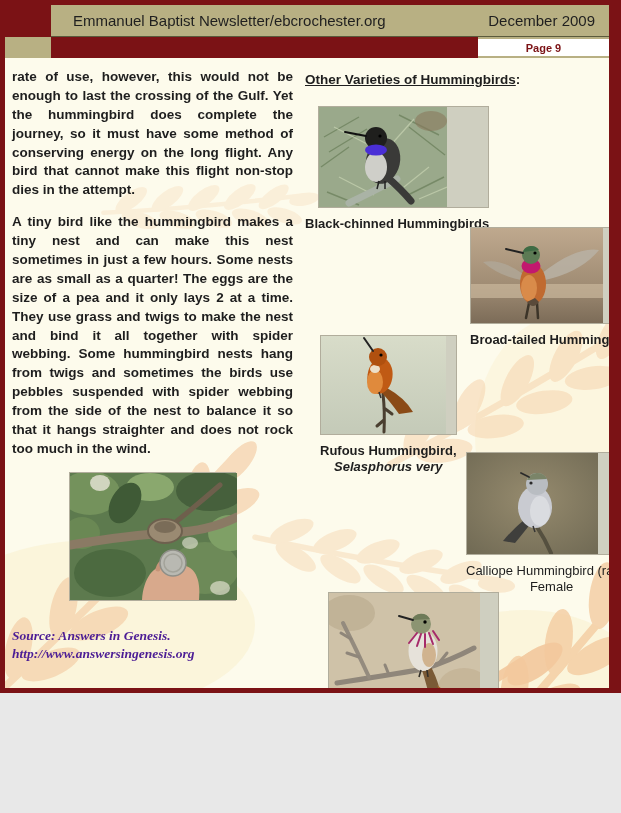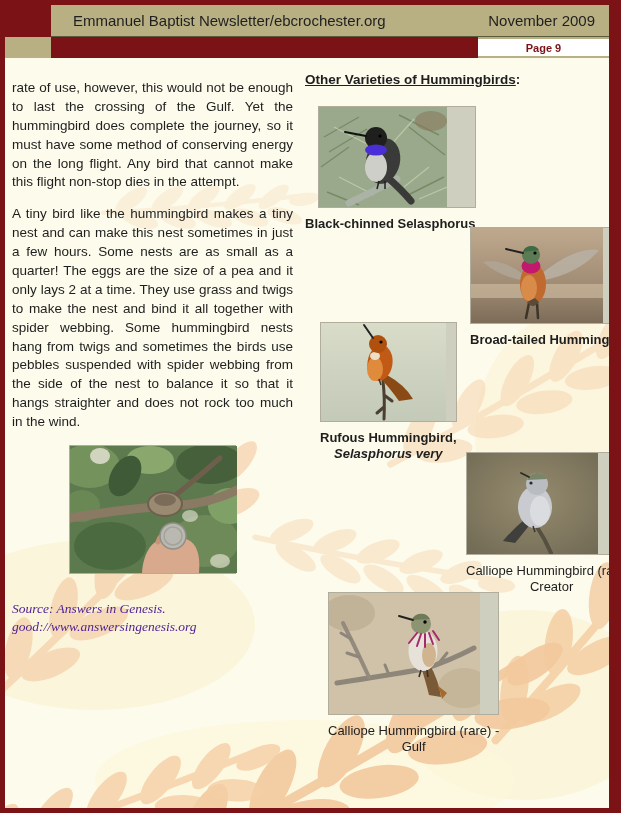--- a/index.html
+++ b/index.html
@@ -1,19 +1,19 @@
 <!DOCTYPE html>
 <html><head>
 <meta charset="utf-8">
 <style>
   * { margin:0; padding:0; box-sizing:border-box; }
   html,body { background:#e8e8e8; }
   .page {
     position:relative;
-    width:621px; height:813px;
+    width:621px; height:693px;
     background:#fdfbec;
     border-style:solid; border-color:#7b1215;
     border-width:5px 12px 5px 5px;
     overflow:hidden;
     font-family:"Liberation Sans", sans-serif;
     color:#1e1e1e;
   }
   .decor { position:absolute; left:0; top:0; z-index:0; pointer-events:none; }
   .layer { position:relative; z-index:1; }
 
@@ -30,21 +30,21 @@
   .hdr-maroon-bar { flex:1; background:#7b1215; }
   .page-badge {
     width:131px; background:#ffffff;
     display:flex; align-items:center; justify-content:center;
     font-size:11px; font-weight:bold; color:#7b1215;
     border-top:2px solid #b8b083; border-bottom:2px solid #b8b083;
   }
 
   
   .columns { display:flex; height:750px; }
-  .left-col { width:298px; padding:21px 10px 0 7px; }
+  .left-col { width:298px; padding:10px 10px 0 7px;font-weight:bold; }
   .right-col { flex:1; position:relative; }
 
   .left-col p.body-par {
     font-size:13.5px; line-height:1.4; text-align:justify; margin-bottom:13px;
   }
   .nest-figure { width:167px; margin:4px auto 12px; }
   .photo { line-height:0; border:1px solid rgba(120,110,90,.35); background:#cfcfc0; }
   .photo svg { display:block; }
 
   .source {
@@ -60,21 +60,21 @@
   .g-caption {
     font-size:13px; line-height:1.25; margin-top:8px;
     position:relative; width:max-content; text-align:center;
   }
   .g-caption.centered { left:50%; transform:translateX(-50%); }
   .g-caption.bold { font-weight:bold; }
   .g-caption .latin { font-style:italic; }
   .gi1 { left:15px; top:48px; }
   .gi1 .g-caption { margin-left:-13px; text-align:left; }
   .gi2 { left:167px; top:169px; }
-  .gi3 { left:17px; top:264px; }
+  .gi3 { left:17px; top:277px; }
   .gi4 { left:163px; top:394px; }
   .gi5 { left:25px; top:534px; }
 </style>
 </head>
 <body>
 
 <div class="page">
 
   <svg class="decor" width="604" height="803" viewBox="0 0 604 803" aria-hidden="true">
     <defs>
@@ -106,21 +106,21 @@
     <use href="#frond" transform="translate(420,560) scale(1.6) rotate(-20)" color="#f3c99d" opacity="0.75"></use>
     <use href="#frond" transform="translate(-20,690) scale(1.4) rotate(10)" color="#f5cfa6" opacity="0.8"></use>
     <use href="#frond" transform="translate(330,430) scale(1.1) rotate(40)" color="#f6d4ae" opacity="0.45"></use>
   </svg>
 
   <header class="layer">
     <div class="hdr-row1">
       <div class="hdr-corner-maroon"></div>
       <div class="hdr-band">
         <span>Emmanuel Baptist Newsletter/ebcrochester.org</span>
-        <span>November 2009</span>
+        <span>December 2009</span>
       </div>
     </div>
     <div class="hdr-row2">
       <div class="hdr-corner-tan"></div>
       <div class="hdr-maroon-bar"></div>
       <div class="page-badge">
         <span>Page 9</span>
       </div>
     </div>
   </header>
@@ -154,21 +154,21 @@
             <path d="M88 96 q 4 -12 10 -2" fill="none" stroke="#c79478" stroke-width="5" stroke-linecap="round"></path>
             <circle cx="103" cy="90" r="13" fill="#b9b9b2" stroke="#8f8f88" stroke-width="1.5"></circle>
             <circle cx="103" cy="90" r="9" fill="none" stroke="#a3a39a" stroke-width="1.5"></circle>
           </svg>
         </div>
       </figure>
 
 
       <p class="source">
         <span>Source: Answers in Genesis.</span><br>
-        <span>good://www.answersingenesis.org</span>
+        <span>http://www.answersingenesis.org</span>
       </p>
     </section>
 
     <section class="right-col">
       <h2 class="gallery-heading"><span class="u">Other Varieties of Hummingbirds</span><span>:</span></h2>
 
       <figure class="g-item gi1">
         <div class="photo">
           <svg width="128" height="100" viewBox="0 0 128 100">
             <rect width="128" height="100" fill="#9aa98b"></rect>
@@ -183,21 +183,21 @@
             <path d="M68 70 Q 82 82 92 94" stroke="#3a3a38" stroke-width="7" fill="none" stroke-linecap="round"></path>
             <ellipse cx="64" cy="54" rx="17" ry="23" fill="#3a3a38" transform="rotate(12 64 54)"></ellipse>
             <ellipse cx="57" cy="60" rx="11" ry="15" fill="#cfcfc9"></ellipse>
             <circle cx="57" cy="31" r="11" fill="#1f1f1d"></circle>
             <ellipse cx="57" cy="43" rx="11" ry="5.5" fill="#4a2fd6"></ellipse>
             <path d="M47 29 L26 25" stroke="#111" stroke-width="2" stroke-linecap="round"></path>
             <circle cx="61" cy="29" r="1.6" fill="#000"></circle>
             <path d="M60 74 L58 82 M66 74 L66 82" stroke="#222" stroke-width="1.5"></path>
           </svg>
         </div>
-        <figcaption class="g-caption bold">Black-chinned Selasphorus</figcaption>
+        <figcaption class="g-caption bold">Black-chinned Hummingbirds</figcaption>
       </figure>
 
       <figure class="g-item gi2">
         <div class="photo">
           <svg width="132" height="95" viewBox="0 0 132 95">
             <defs>
               <linearGradient id="btbg" x1="0" y1="0" x2="0" y2="1">
                 <stop offset="0" stop-color="#bfa98e"></stop>
                 <stop offset="0.6" stop-color="#a08c74"></stop>
                 <stop offset="1" stop-color="#7c6c58"></stop>
@@ -264,21 +264,21 @@
             <ellipse cx="73" cy="58" rx="10" ry="15" fill="#dadce0"></ellipse>
             <circle cx="70" cy="31" r="11" fill="#b9bdc2"></circle>
             <path d="M60 27 a 11 11 0 0 1 20 -1 Z" fill="#7a8468"></path>
             <circle cx="64" cy="30" r="1.6" fill="#2a2a2a"></circle>
             <path d="M62 24 L54 20" stroke="#2a2a2a" stroke-width="1.8" stroke-linecap="round"></path>
             <path d="M66 73 L68 79" stroke="#333" stroke-width="1.5"></path>
           </svg>
         </div>
         <figcaption class="g-caption centered">
           <span>Calliope Hummingbird (rare) -</span><br>
-          <span>Creator</span>
+          <span>Female</span>
         </figcaption>
       </figure>
 
       <figure class="g-item gi5">
         <div class="photo">
           <svg width="151" height="121" viewBox="0 0 151 121">
             <rect width="151" height="121" fill="#cfc2a8"></rect>
             <ellipse cx="20" cy="20" rx="26" ry="18" fill="#b8a88c" opacity="0.6"></ellipse>
             <ellipse cx="135" cy="95" rx="26" ry="20" fill="#bfae90" opacity="0.6"></ellipse>
             <path d="M8 90 Q 60 82 95 76 Q 120 68 145 55" stroke="#8f867a" stroke-width="5" fill="none" stroke-linecap="round"></path>

